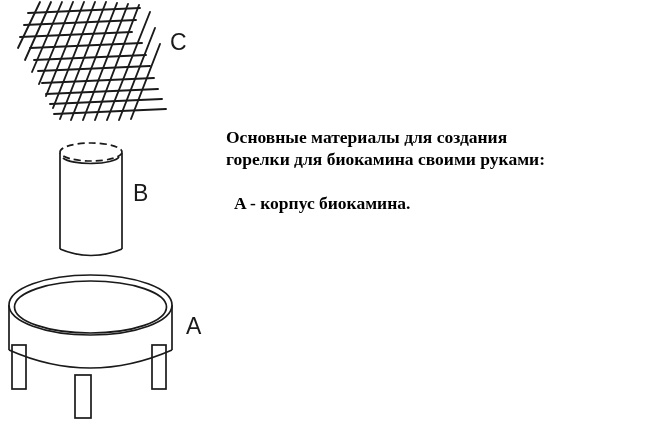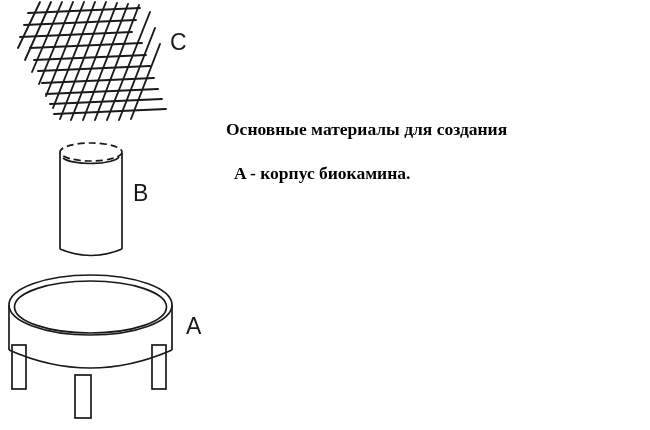--- a/index.html
+++ b/index.html
@@ -46,21 +46,21 @@
     white-space: nowrap;
   }
   #label-c { left: 170px; top: 31px; }
   #label-b { left: 133px; top: 182px; }
   #label-a { left: 186px; top: 315px; }
 
   
   .caption-block {
     position: absolute;
     left: 226px;
-    top: 118px;
+    top: 126px;
     width: 410px;
   }
   .caption-heading {
     font-family: "Liberation Serif", "DejaVu Serif", serif;
     font-weight: bold;
     font-size: 17.5px;
     line-height: 22px;
     color: #000000;
     margin: 0;
   }
@@ -152,19 +152,20 @@
     </g>
   </svg>
 
   <div class="part-label" id="label-c">C</div>
   <div class="part-label" id="label-b">B</div>
   <div class="part-label" id="label-a">A</div>
 
   <div class="caption-block">
     <p class="caption-heading">
       <span class="heading-line">Основные материалы для создания</span>
+      <span class="heading-line">горелки для биокамина своими руками:</span>
     </p>
     <ul class="legend-list">
       <li>A - корпус биокамина.</li>
     </ul>
   </div>
 
 </div>
 
 </body></html>

